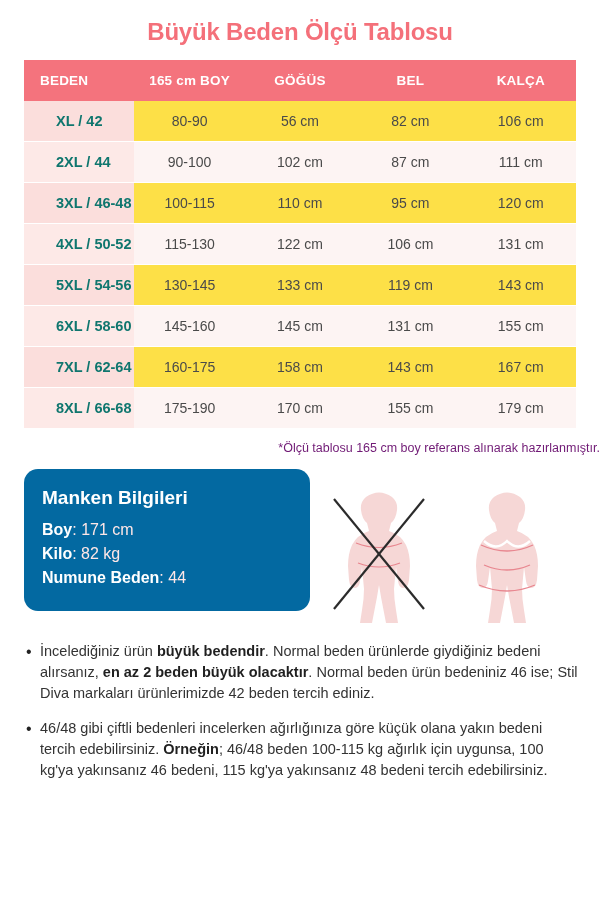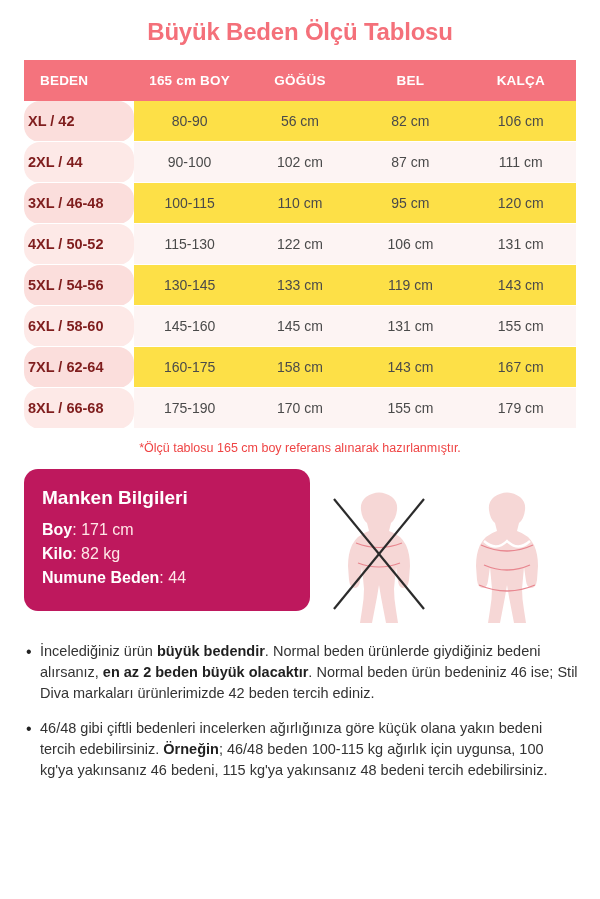--- a/index.html
+++ b/index.html
@@ -45,46 +45,45 @@
   table.size-table th:first-child { text-align: left; padding-left: 16px; }
   table.size-table td {
     font-size: 14px;
     color: #4a4a4a;
     text-align: center;
     padding: 12px 2px;
     border-bottom: 1px solid #ffffff;
   }
   table.size-table tbody tr td:first-child {
     font-weight: bold;
-    color: #7f1d1d;
+    color: #0f766e;
     text-align: left;
-    padding-left: 4px;
+    padding-left: 32px;
     font-size: 14.5px;
-    border-radius: 16px;
   }
   tr.row-a td { background: #fde047; }
   tr.row-b td { background: #fdf4f3; }
   tr.row-a td:first-child { background: #fbdedc; }
   tr.row-b td:first-child { background: #fde9e7; }
 
   .note {
-    text-align: center;
+    text-align: right;
     font-size: 12.5px;
-    color: #ef4444;
+    color: #701a75;
     margin: 12px 0 14px 0;
   }
 
   .info-wrap {
     display: flex;
     align-items: flex-start;
     margin: 0 24px;
     gap: 0;
   }
   .model-card {
-    background: #be185d;
+    background: #0369a1;
     border-radius: 14px;
     padding: 16px 18px 18px 18px;
     width: 286px;
     color: #ffffff;
   }
   .model-card h2 {
     margin: 2px 0 12px 0;
     font-size: 19px;
     font-weight: bold;
   }

